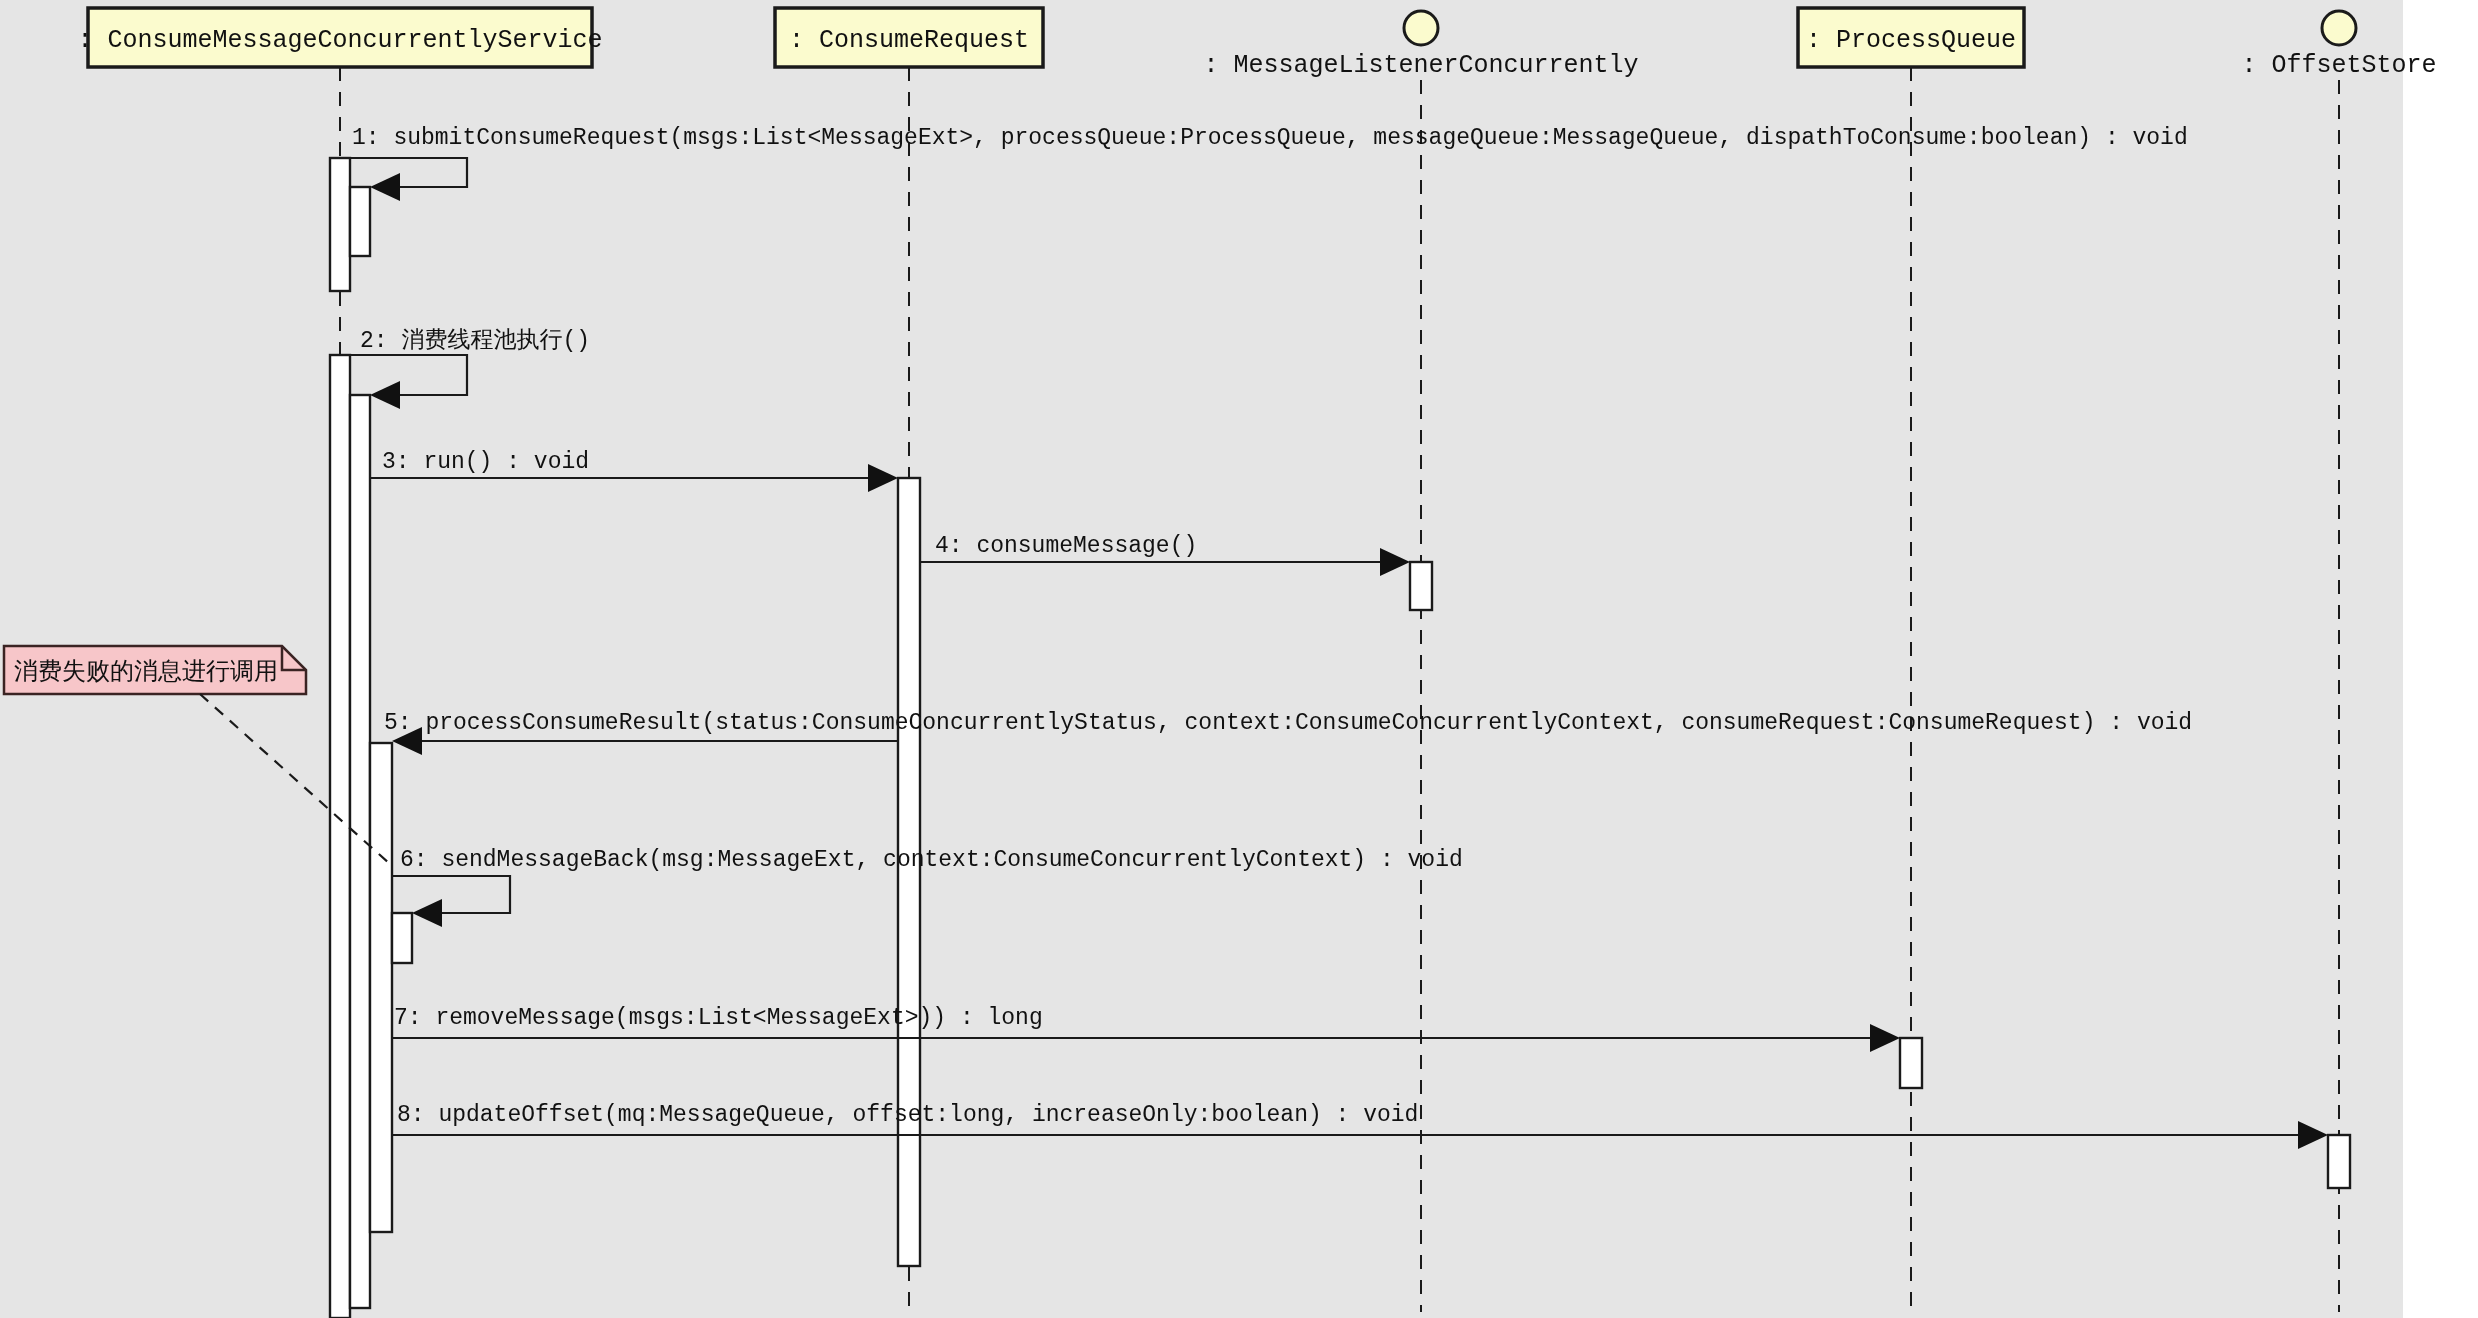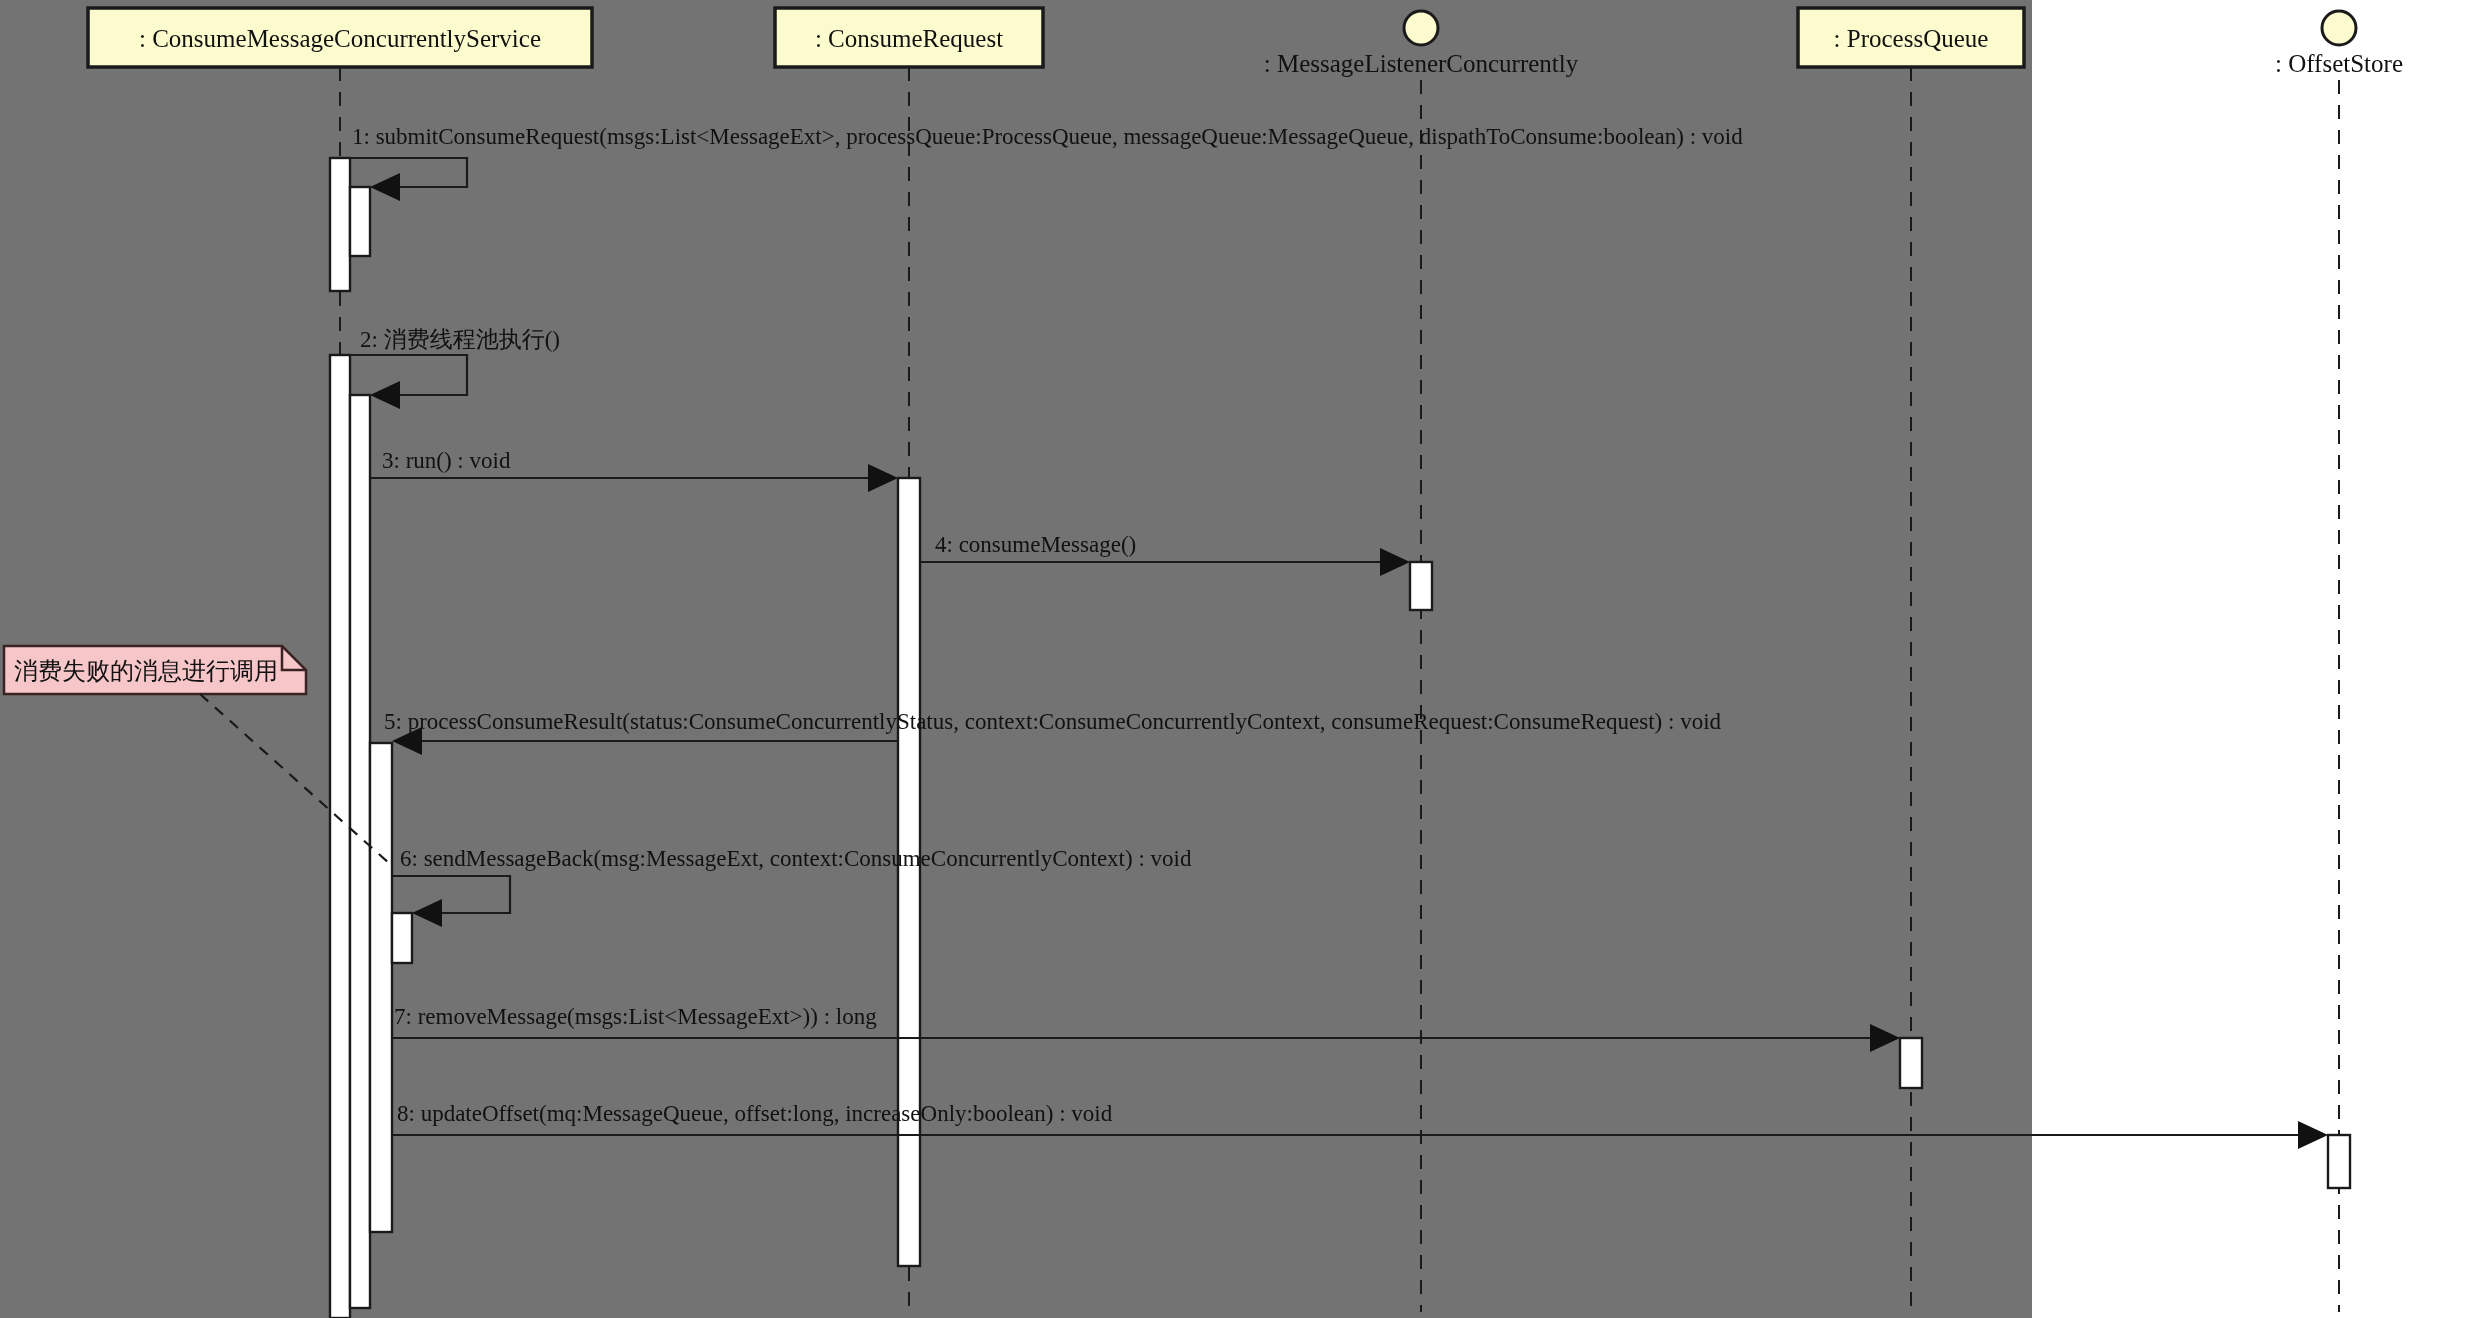--- a/index.html
+++ b/index.html
@@ -1,17 +1,17 @@
 <!DOCTYPE html>
 <html><head>
 <meta charset="utf-8">
 <style>
   html,body{margin:0;padding:0;background:#ffffff;}
-  .stage{width:2032px;height:1318px;position:relative;background:#737373;
-         font-family:Liberation Serif, serif;}
+  .stage{width:2403px;height:1318px;position:relative;background:#e5e5e5;
+         font-family:Liberation Mono, monospace;}
   svg{display:block}
   .lifeline{stroke:#1a1a1a;stroke-width:2;stroke-dasharray:14 11;fill:none}
   .bar{fill:#ffffff;stroke:#1a1a1a;stroke-width:2.4}
   .msgline{stroke:#1a1a1a;stroke-width:2.2;fill:none}
   .arrowhead{fill:#111111;stroke:none}
   .headbox{stroke:#1a1a1a;stroke-width:3.5}
   .headcircle{stroke:#1a1a1a;stroke-width:3}
   .headlabel{font-size:25px;fill:#111;}
   .msglabel{font-size:23px;fill:#111;}
   .notebody{stroke:#3a2323;stroke-width:2.5}

